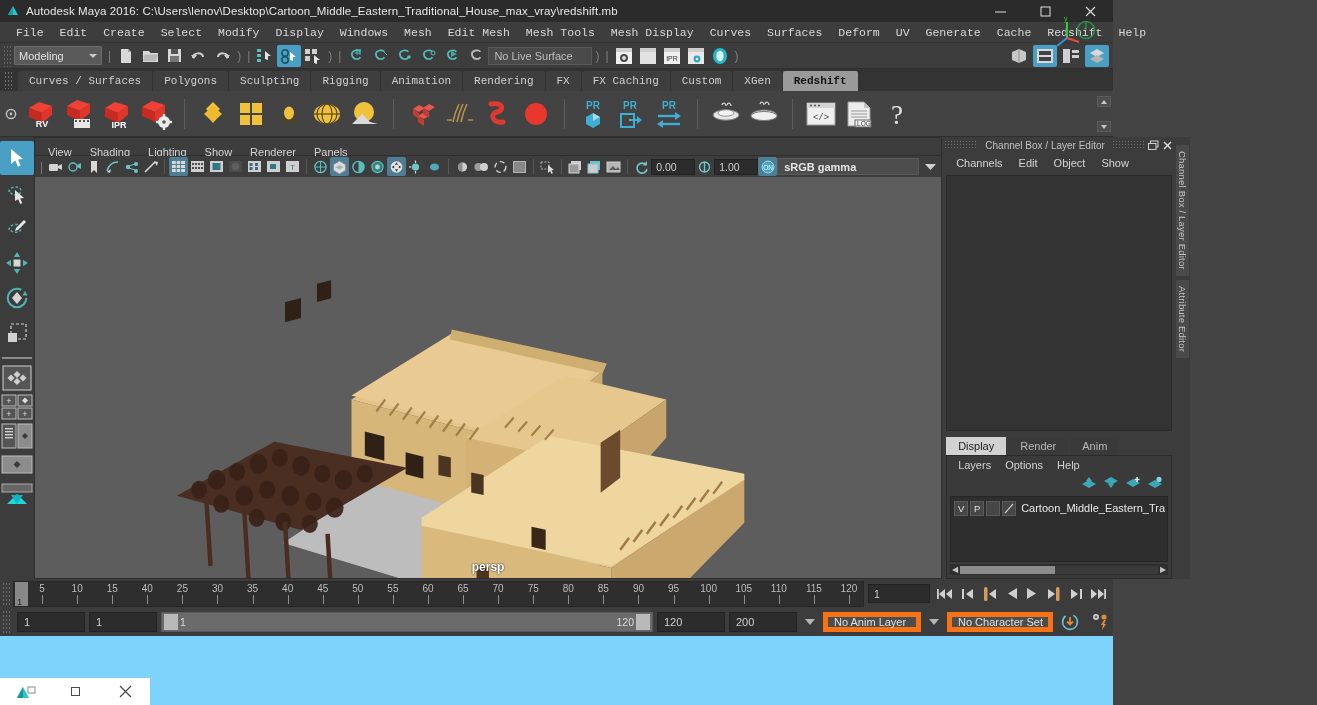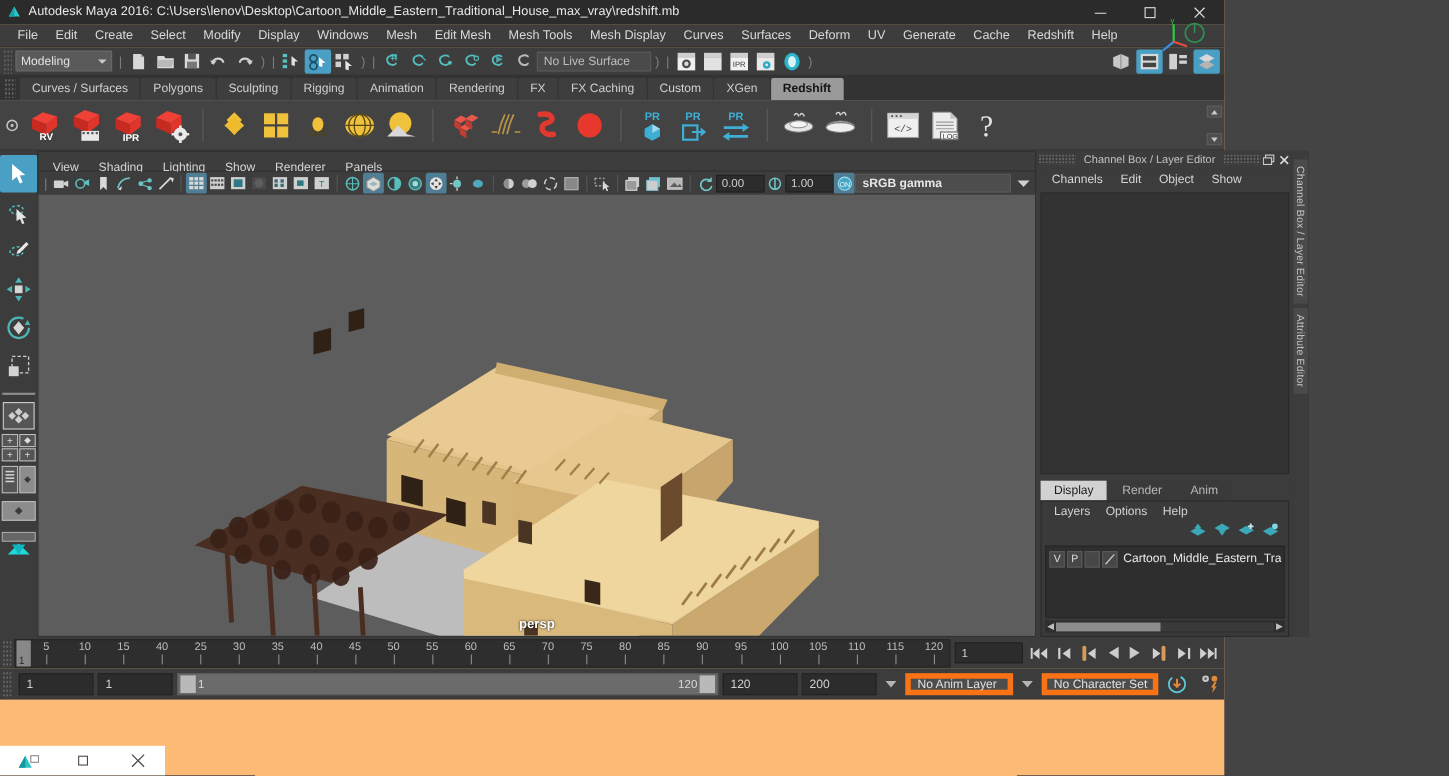--- a/index.html
+++ b/index.html
@@ -3,41 +3,41 @@
 <meta charset="utf-8">
 <style>
   * { box-sizing: border-box; margin: 0; padding: 0; }
   html, body {
     width: 1317px; height: 705px;
     background: #444444;
     font-family: "Liberation Sans", sans-serif;
     overflow: hidden;
     color: #d6d6d6;
   }
-  .app { position: relative; width: 1113px; height: 705px; background: #fdba74; }
+  .app { position: relative; width: 1113px; height: 705px; background: #7dd3fc; }
 
   
   .titlebar {
     height: 22px; background: #2b2b2b; display: flex; align-items: center;
     padding-left: 6px; position: relative;
   }
   .title-icon { width: 14px; height: 14px; margin-right: 6px; position: relative; flex: none; }
   .title-icon svg { display:block; }
   .title-text { font-size: 11.5px; color: #e8e8e8; letter-spacing: 0.1px; white-space: nowrap; }
   .win-btns { position: absolute; right: 0; top: 0; height: 22px; display: flex; }
   .win-btn { width: 45px; height: 22px; display:flex; align-items:center; justify-content:center;
              color: #e0e0e0; font-size: 13px; }
   .win-btn svg { display:block; }
 
   
   .menubar {
     height: 21px; background: #3d3d3d; display: flex; align-items: center;
     padding-left: 8px; border-bottom: 1px solid #333;
   }
-  .menubar .mi { font-size: 11.5px; color: #d8d8d8; padding: 0 8px; line-height: 21px; white-space: nowrap; }
+  .menubar .mi { font-size: 11.5px; color: #d8d8d8; padding: 0 8px; line-height: 21px; white-space: nowrap; font-family: Liberation Mono, monospace; }
 
   
   .statusbar {
     height: 26px; background: #3d3d3d; display: flex; align-items: center;
     padding-left: 2px; border-bottom: 1px solid #303030; position: relative;
   }
   .gripdots { width: 8px; height: 22px; margin: 0 3px 0 1px;
     background-image: radial-gradient(circle, #6e6e6e 0.8px, transparent 1px);
     background-size: 3px 4px; opacity: .8; flex: none;}
   .modeselect {
@@ -49,21 +49,21 @@
   .caret { width:0;height:0;border-left:4px solid transparent;border-right:4px solid transparent;
            border-top:4px solid #c8c8c8; }
   .sepdim { color:#7d7d7d; font-size: 12px; margin: 0 3px; flex:none; }
   .tbtn { width: 24px; height: 22px; display:flex; align-items:center; justify-content:center; flex:none;}
   .tbtn.active { background: #4a9fc4; border-radius: 2px; }
   .livesurface { width: 104px; height: 18px; background: #4a4a4a; border: 1px solid #595959;
                  font-size: 11px; color: #bdbdbd; display:flex; align-items:center; padding: 0 5px; flex:none;}
   .rightbtns { position: absolute; right: 4px; display: flex; align-items: center; gap: 2px; }
 
   
-  .shelftabs { height: 22px; background: #333333; display: flex; align-items: flex-end; padding-left: 2px; }
+  .shelftabs { height: 22px; background: #333333; display: flex; align-items: flex-end; padding-left: 2px; font-family: Liberation Mono, monospace; }
   .shelftabs .grip { width: 10px; height: 18px; margin: 0 4px 2px 2px;
       background-image: radial-gradient(circle,#6e6e6e 0.8px, transparent 1px); background-size:3px 4px;}
   .stab { height: 20px; line-height: 20px; padding: 0 11px; font-size: 11px; color: #cfcfcf;
           background: #3e3e3e; margin-right: 1px; border-top-left-radius:2px;border-top-right-radius:2px; white-space:nowrap;}
   .stab.sel { background: #9a9a9a; color: #141414; font-weight: bold; }
 
   
   .shelfrow { height: 46px; background: #434343; display: flex; align-items: center; position: relative;
               border-bottom: 1px solid #2e2e2e;}
   .shelfrow .lgrip { width: 22px; height: 46px; display:flex;align-items:center;justify-content:center; }

